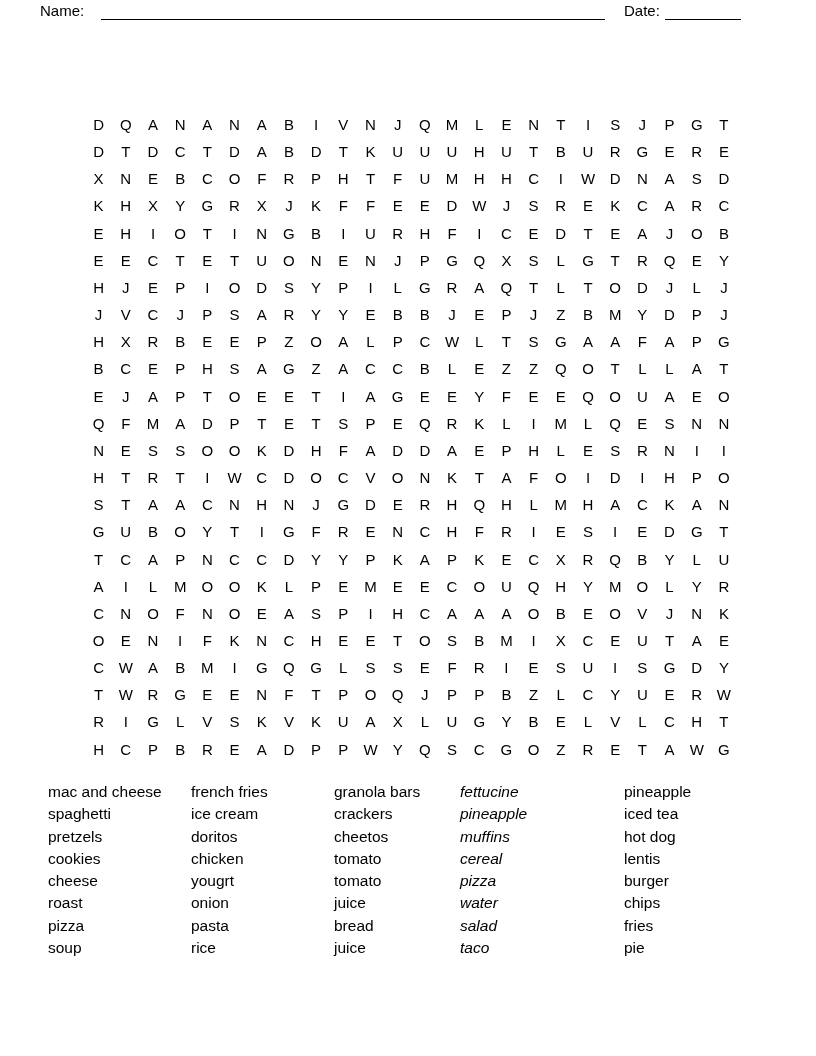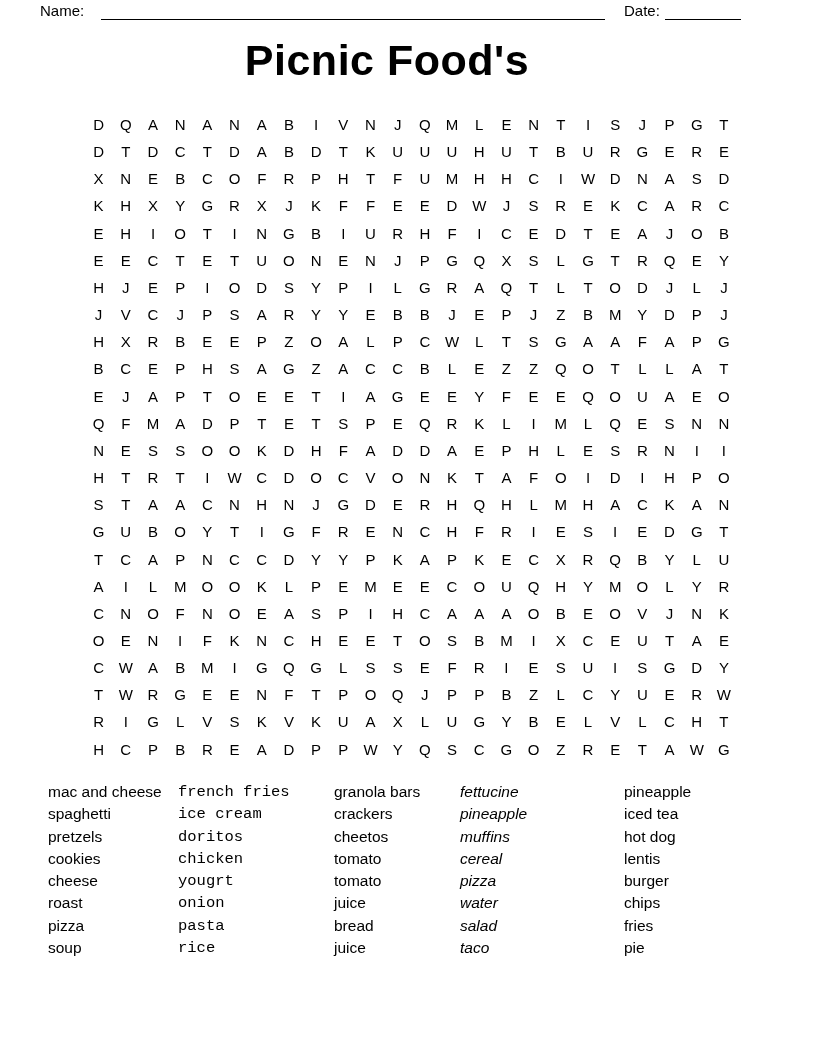--- a/index.html
+++ b/index.html
@@ -68,38 +68,37 @@
 
   
   .word-col {
     position: absolute;
     top: 781px;
     font-size: 15.5px;
     line-height: 22.3px;
     color: #000;
   }
   .word-col-0 { left: 48px;  width: 142px; }
-  .word-col-1 { left: 178px; width: 140px; font-family: Liberation Mono, monospace; }
+  .word-col-1 { left: 191px; width: 140px; }
   .word-col-2 { left: 334px; width: 140px; }
   .word-col-3 { left: 460px; width: 140px; font-style: italic; }
   .word-col-4 { left: 624px; width: 150px; }
   .word-item { white-space: nowrap; }
 </style>
 </head>
 <body>
 
 <div class="page">
 
   <span class="hdr-label name-label">Name:</span>
   <span class="blank-line name-line"></span>
 
   <span class="hdr-label date-label">Date:</span>
   <span class="blank-line date-line"></span>
 
-  <h1 class="title">Picnic Food's</h1>
 
   <div class="letter-grid" id="letter-grid">
       <div class="grid-cell">D</div>
       <div class="grid-cell">Q</div>
       <div class="grid-cell">A</div>
       <div class="grid-cell">N</div>
       <div class="grid-cell">A</div>
       <div class="grid-cell">N</div>
       <div class="grid-cell">A</div>
       <div class="grid-cell">B</div>

